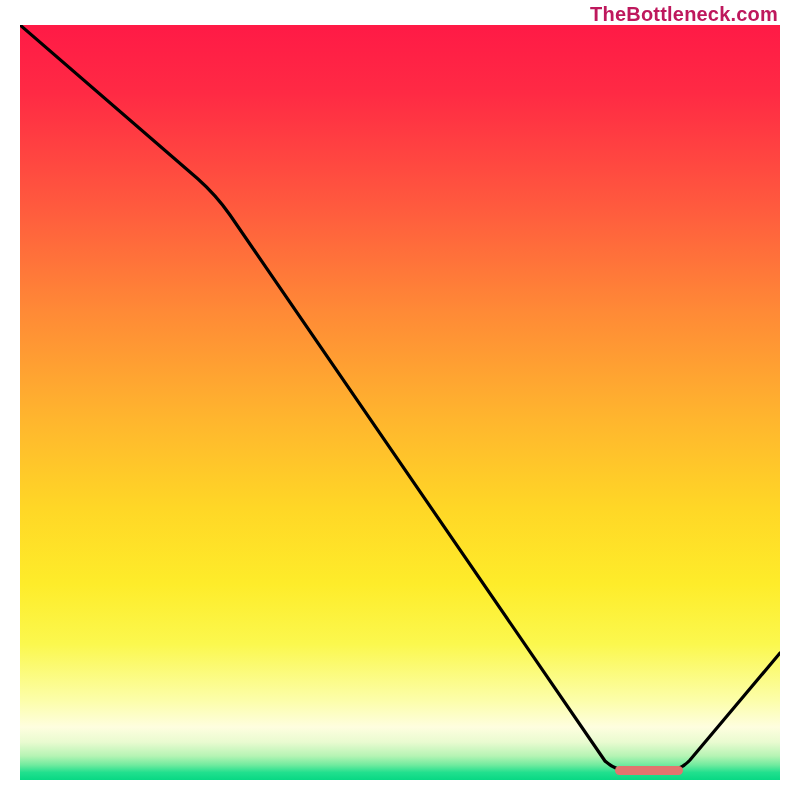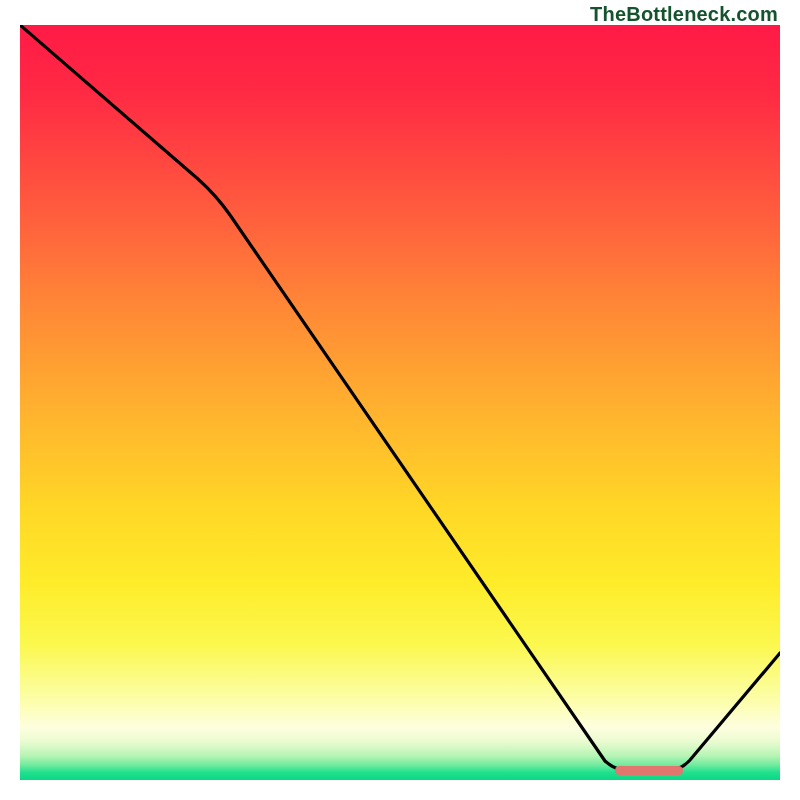--- a/index.html
+++ b/index.html
@@ -39,21 +39,21 @@
       #21e08e 99%,
       #08d884 100%
     );
   }
   .watermark {
     position: absolute;
     top: 3px;
     right: 22px;
     font-size: 20px;
     font-weight: 600;
-    color: #14532d;
+    color: #be185d;
     letter-spacing: 0.2px;
   }
   .line-svg {
     position: absolute;
     left: 20px;
     top: 25px;
     width: 760px;
     height: 755px;
   }
   .marker {

